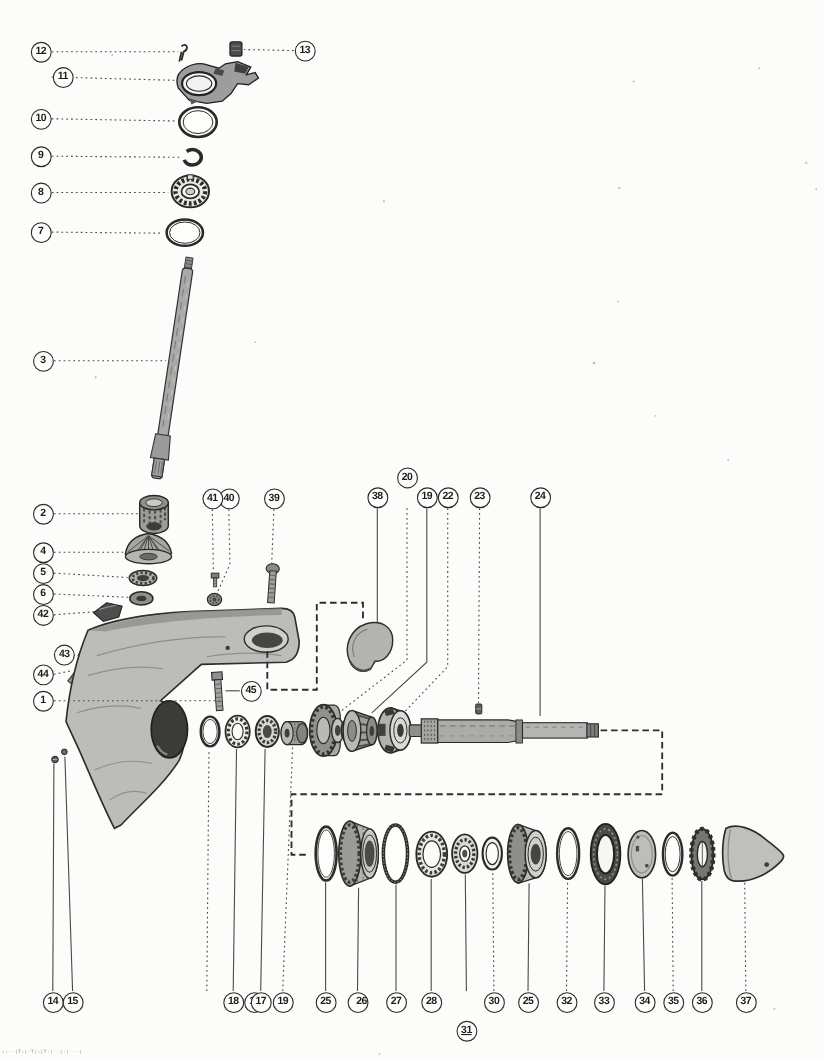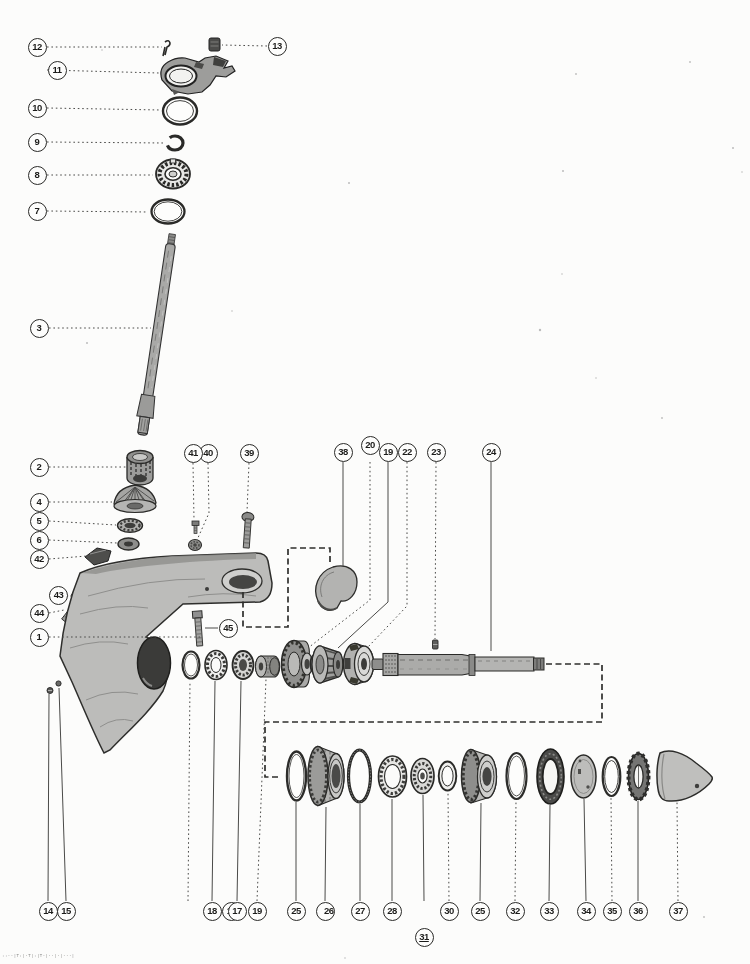--- a/index.html
+++ b/index.html
@@ -368,21 +368,21 @@
       <div class="callout" style="left: 27.5px; top: 98.5px;">10</div>
       <div class="callout" style="left: 27.5px; top: 60.5px; margin-left: 20px;">11</div>
       <div class="callout" style="left: 27.5px; top: 37.5px;">12</div>
       <div class="callout" style="left: 267.5px; top: 36.5px;">13</div>
       <div class="callout" style="left: 38.5px; top: 901.5px;">14</div>
       <div class="callout" style="left: 56.5px; top: 901.5px;">15</div>
       <div class="callout" style="left: 174px; top: 901.5px; margin-left: 48px;">16</div>
       <div class="callout" style="left: 227.5px; top: 901.5px;">17</div>
       <div class="callout" style="left: 202.5px; top: 901.5px;">18</div>
       <div class="callout" style="left: 247.5px; top: 901.5px;">19</div>
-      <div class="callout" style="left: 360.5px; top: 436px;">20</div>
+      <div class="callout" style="left: 360.5px; top: 425px;">20</div>
       <div class="callout" style="left: 378.5px; top: 442.5px;">19</div>
       <div class="callout" style="left: 397.5px; top: 442.5px;">22</div>
       <div class="callout" style="left: 426.5px; top: 442.5px;">23</div>
       <div class="callout" style="left: 481.5px; top: 442.5px;">24</div>
       <div class="callout" style="left: 286.5px; top: 901.5px;">25</div>
       <div class="callout" style="left: 315.5px; top: 901.5px; text-align: right;">26</div>
       <div class="callout" style="left: 350.5px; top: 901.5px;">27</div>
       <div class="callout" style="left: 382.5px; top: 901.5px;">28</div>
       <div class="callout" style="left: 470.5px; top: 901.5px;">25</div>
       <div class="callout" style="left: 439.5px; top: 901.5px;">30</div>

